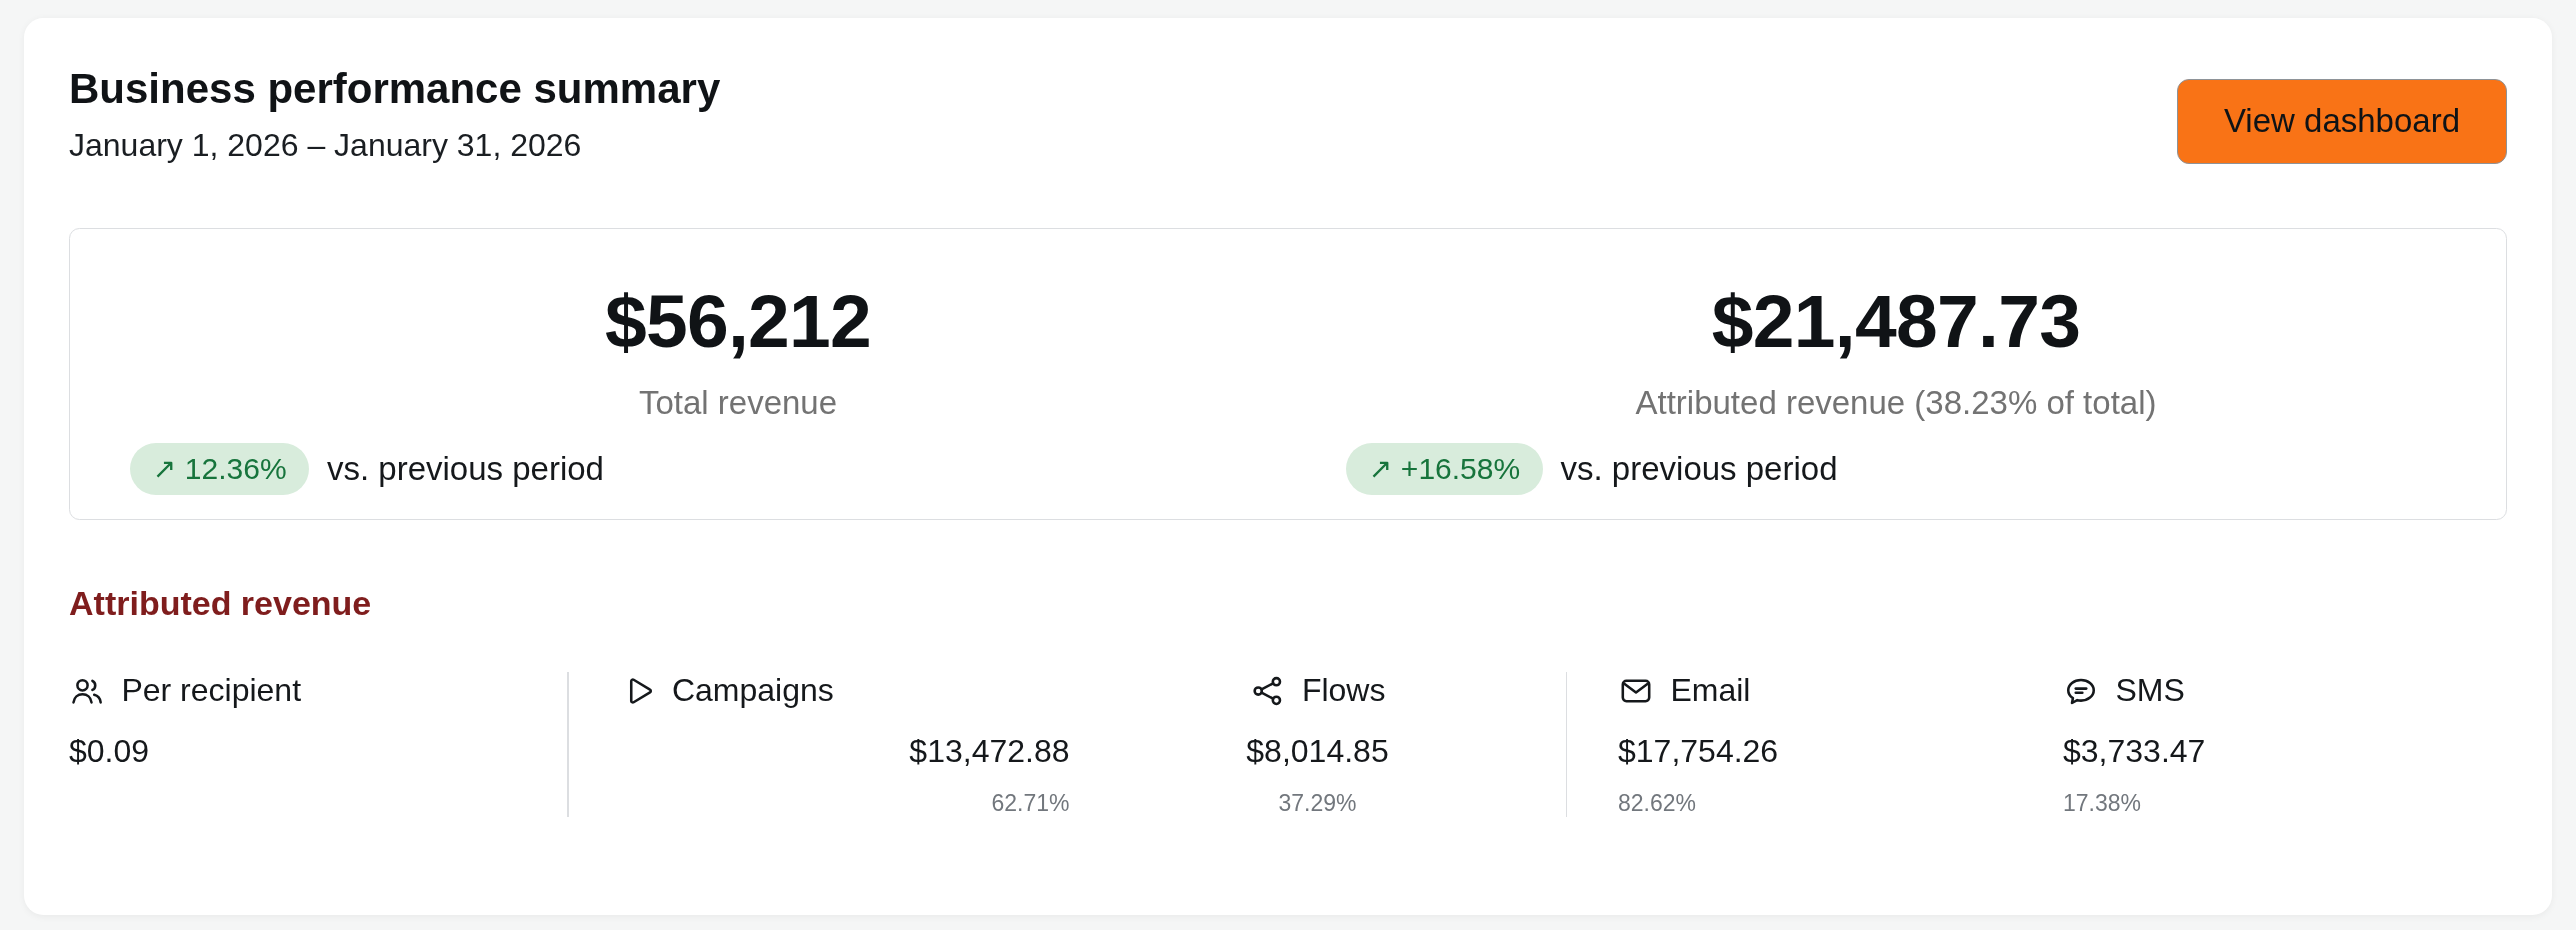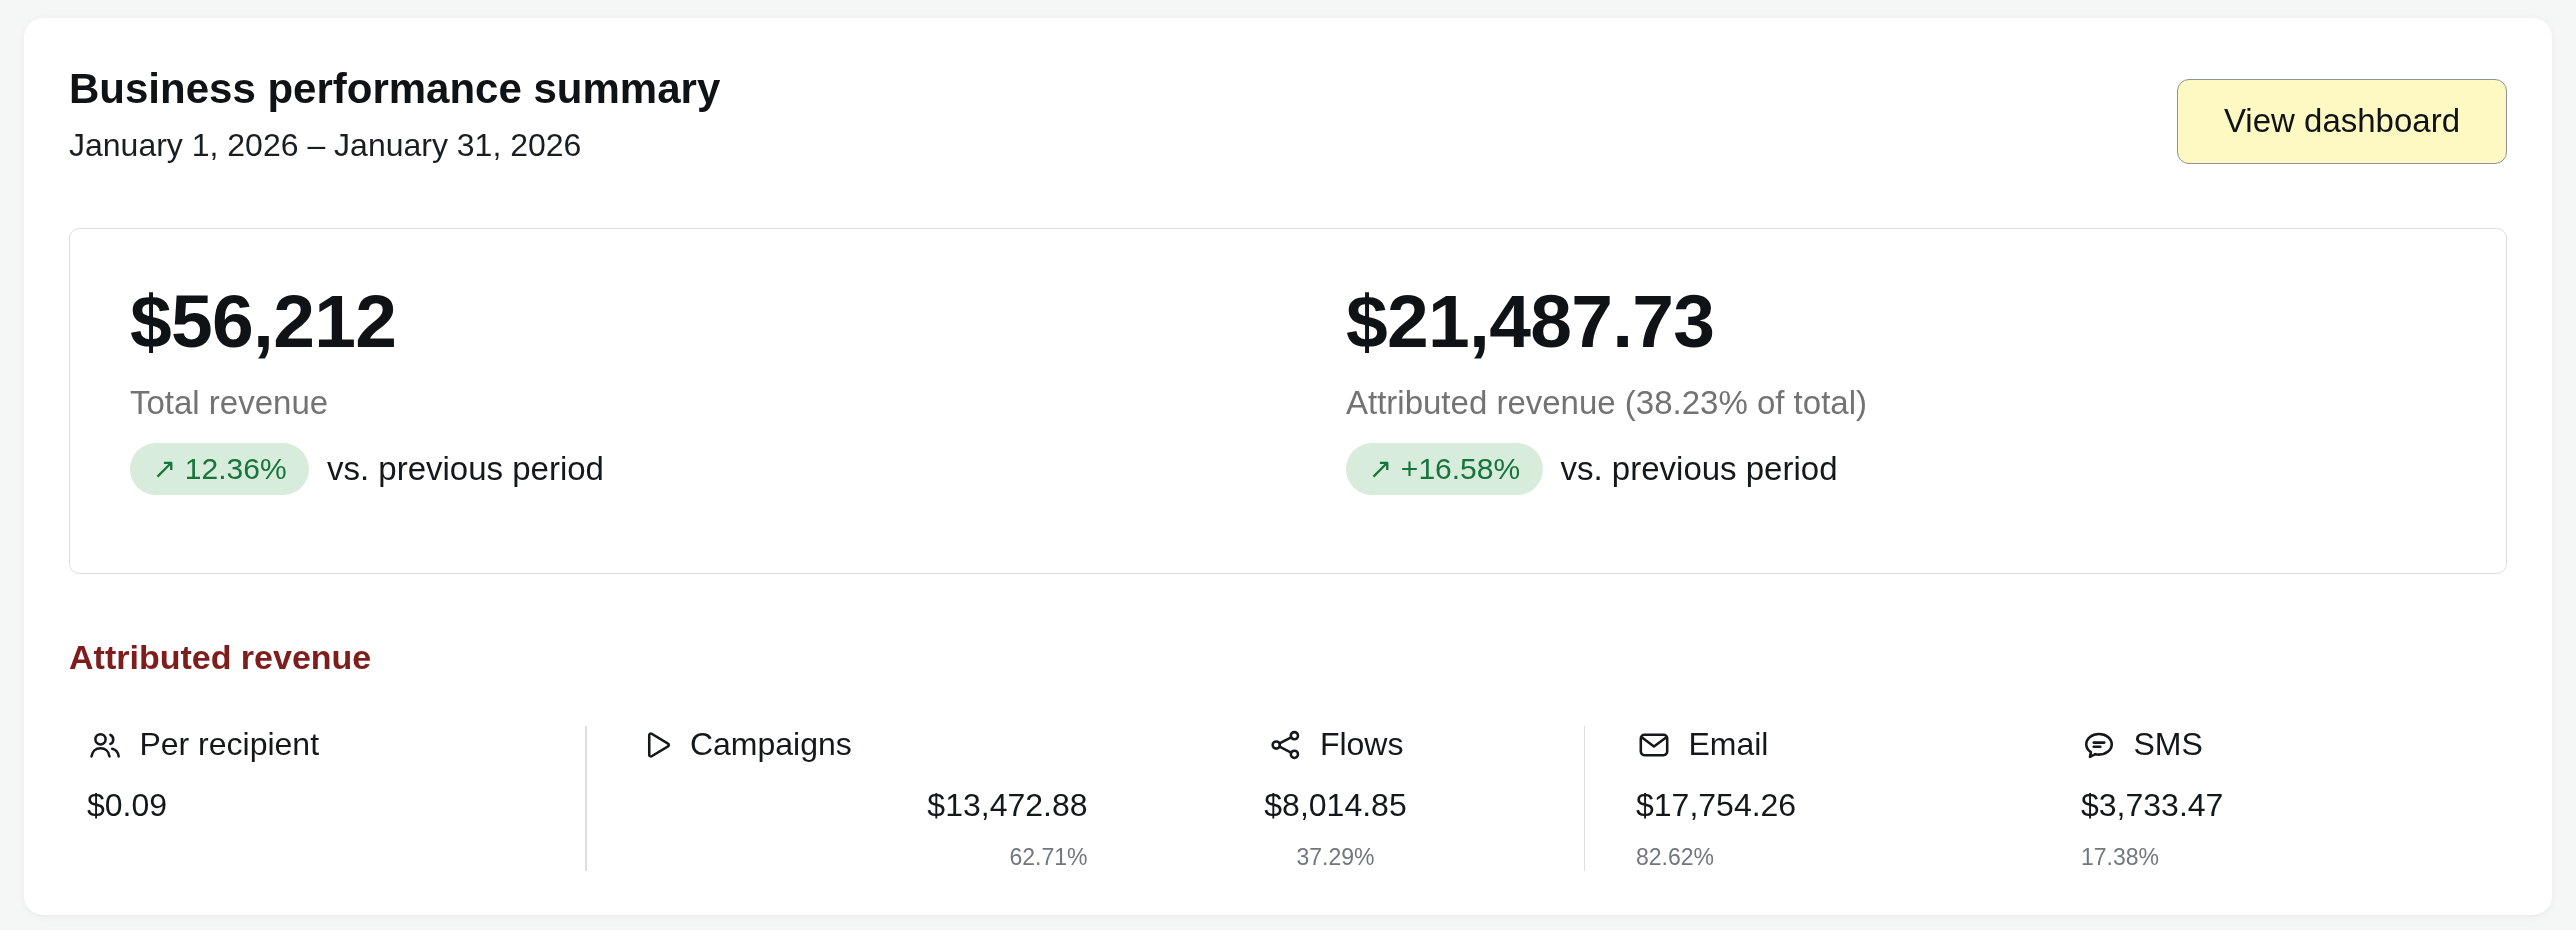--- a/index.html
+++ b/index.html
@@ -23,43 +23,43 @@
     position:absolute;top:18px;left:24px;right:24px;bottom:16.4px;
     background:#ffffff;border-radius:19.4px;
     box-shadow:0 1.5px 7.5px rgba(0,0,0,0.05);
     padding:46px 45px 0 45px;
   }
   .header-row{display:flex;justify-content:space-between;align-items:flex-start;gap:48px;}
   .page-title{font-size:42px;font-weight:600;line-height:1.2;margin:0;color:#101316;}
   .date-range{font-size:32px;font-weight:400;margin-top:13px;color:#1a1e22;}
   .btn{
     margin-top:15px;
-    background:#fef9c3;border:1.5px solid #8e9398;border-radius:12px;
+    background:#f97316;border:1.5px solid #8e9398;border-radius:12px;
     padding:22.4px 46px;font-size:33px;font-weight:400;color:#101316;
     font-family:inherit;cursor:pointer;line-height:1.15;
   }
   .summary-panel{
     margin-top:64px;border:1.5px solid var(--border_color);border-radius:10.4px;
-    padding:54px 60px 78px 60px;display:flex;align-items:flex-start;
+    padding:54px 60px 24px 60px;display:flex;align-items:flex-start;text-align:center;
   }
   .metric{display:flex;flex-direction:column;}
   .metric.total{width:1216px;flex:none;}
   .metric.attributed{flex:1;}
   .metric-value{font-size:75px;font-weight:600;line-height:1.02;letter-spacing:-0.7px;color:#101316;}
   .metric-label{font-size:33px;margin-top:24px;color:#737373;}
   .change-row{display:flex;align-items:center;margin-top:21px;}
   .badge{
     display:inline-flex;align-items:center;gap:9px;
     background:var(--badge_bg);color:var(--badge_text);
     border-radius:745px;padding:7.5px 22.4px;font-size:30px;font-weight:500;line-height:1.25;
   }
   .badge .arrow{font-size:28px;line-height:1;}
   .change-note{font-size:33px;margin-left:18px;color:#15181b;}
   .section-title{font-size:34px;font-weight:700;margin:64px 0 0 0;color:#7f1d1d;}
-  .stats-row{display:flex;align-items:stretch;margin-top:49px;margin-left:18px;}
+  .stats-row{display:flex;align-items:stretch;margin-top:49px;}
   .vdiv{width:1.5px;background:var(--border_color);flex:none;}
   .stat{display:flex;flex-direction:column;flex:none;}
   .stat-1{width:498px;}
   .stat-2{width:450px;margin-left:51px;text-align:right;}
   .stat-3{width:496px;align-items:center;}
   .stat-4{width:445px;margin-left:51px;}
   .stat-5{flex:1;}
   .stat-head{display:flex;align-items:center;gap:16.4px;}
   .stat-icon{width:36px;height:36px;flex:none;display:inline-flex;}
   .stat-icon svg{width:36px;height:36px;stroke:#15181b;fill:none;stroke-width:1.7;stroke-linecap:round;stroke-linejoin:round;}

